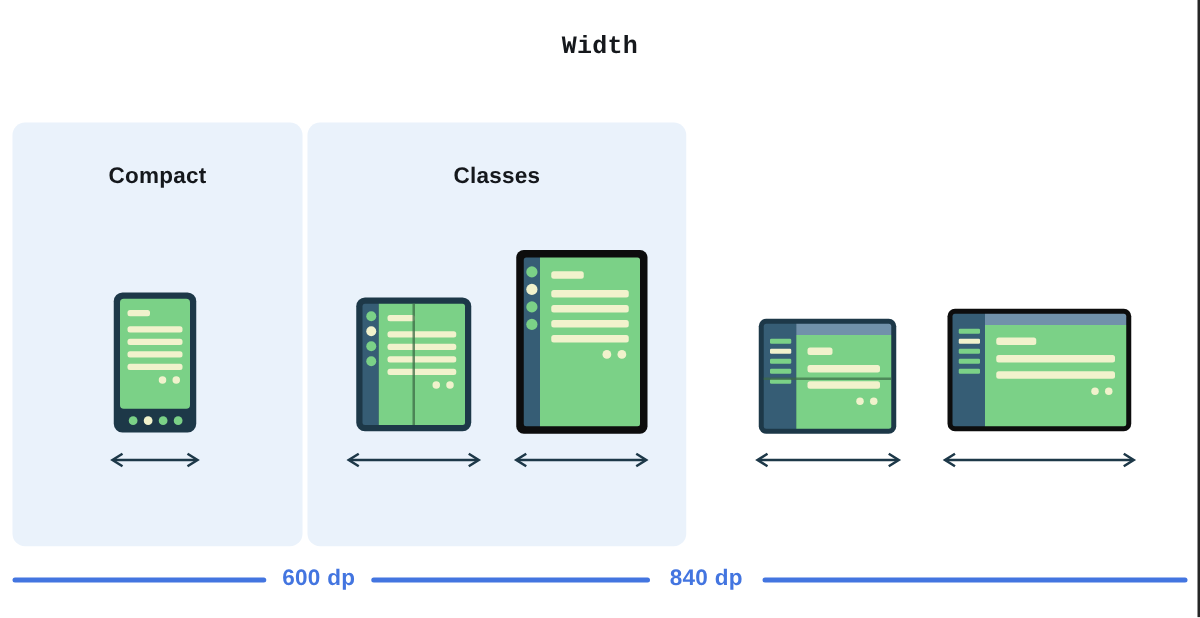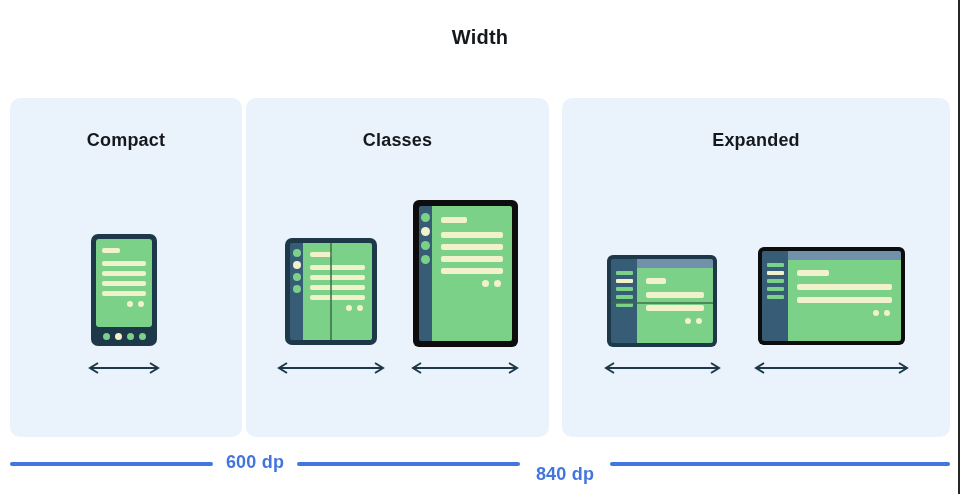--- a/index.html
+++ b/index.html
@@ -3,21 +3,21 @@
 <meta charset="utf-8">
 <style>
   html,body{margin:0;padding:0;background:#fff;}
   .stage{
     position:relative;width:960px;height:494px;background:#fff;overflow:hidden;
     font-family:"Liberation Sans","DejaVu Sans",sans-serif;
   }
   .edge-right{position:absolute;top:0;right:0;bottom:0;width:2px;background:#262626;}
 
   
-  .hdr{position:absolute;top:26px;left:0;width:960px;text-align:center;}
+  .hdr{position:absolute;top:26px;left:0;width:960px;text-align:center;font-family:Liberation Mono, monospace;}
   .hdr .title{font-size:20px;font-weight:700;color:#15181c;letter-spacing:.2px;}
   .hdr .subtitle{font-size:20px;font-weight:700;color:var(--gray-sub,#84888d);margin-top:7px;letter-spacing:.2px;}
 
   
   .panel{position:absolute;top:98px;height:339px;background:var(--panel-bg,#eaf2fb);border-radius:10px;}
   .panel.compact{left:10px;width:232px;}
   .panel.medium{left:246px;width:303px;}
   .panel.expanded{left:562px;width:388px;}
   .panel h2{margin:0;position:absolute;top:32px;left:0;right:0;text-align:center;
     font-size:18px;font-weight:700;color:#15181c;letter-spacing:.2px;}
@@ -93,40 +93,37 @@
   .ar-exp2{left:754px;top:360px;width:155px;}
 
   
   .seg{position:absolute;top:462px;height:4px;border-radius:2px;background:var(--accent-blue,#4375e0);}
   .seg1{left:10px;width:203px;}
   .seg2{left:297px;width:223px;}
   .seg3{left:610px;width:340px;}
   .dp{position:absolute;top:452px;width:88px;text-align:center;
     font-size:18px;font-weight:700;color:var(--accent-blue,#4375e0);letter-spacing:.2px;}
   .dp.left{left:211px;}
-  .dp.right{left:521px;margin-top:12px;}
+  .dp.right{left:521px;}
 </style>
 </head>
 <body>
 
 <div class="stage">
 
   <div class="hdr">
     <div class="title">Width</div>
   </div>
 
   <section class="panel compact">
     <h2>Compact</h2>
   </section>
   <section class="panel medium">
     <h2>Classes</h2>
   </section>
-  <section class="panel expanded">
-    <h2>Expanded</h2>
-  </section>
 
   <div class="device phone frame-navy">
     <div class="screen">
       <div class="ln short"></div>
       <div class="ln"></div>
       <div class="ln"></div>
       <div class="ln"></div>
       <div class="ln"></div>
       <div class="dots">
         <span class="dot"></span>

